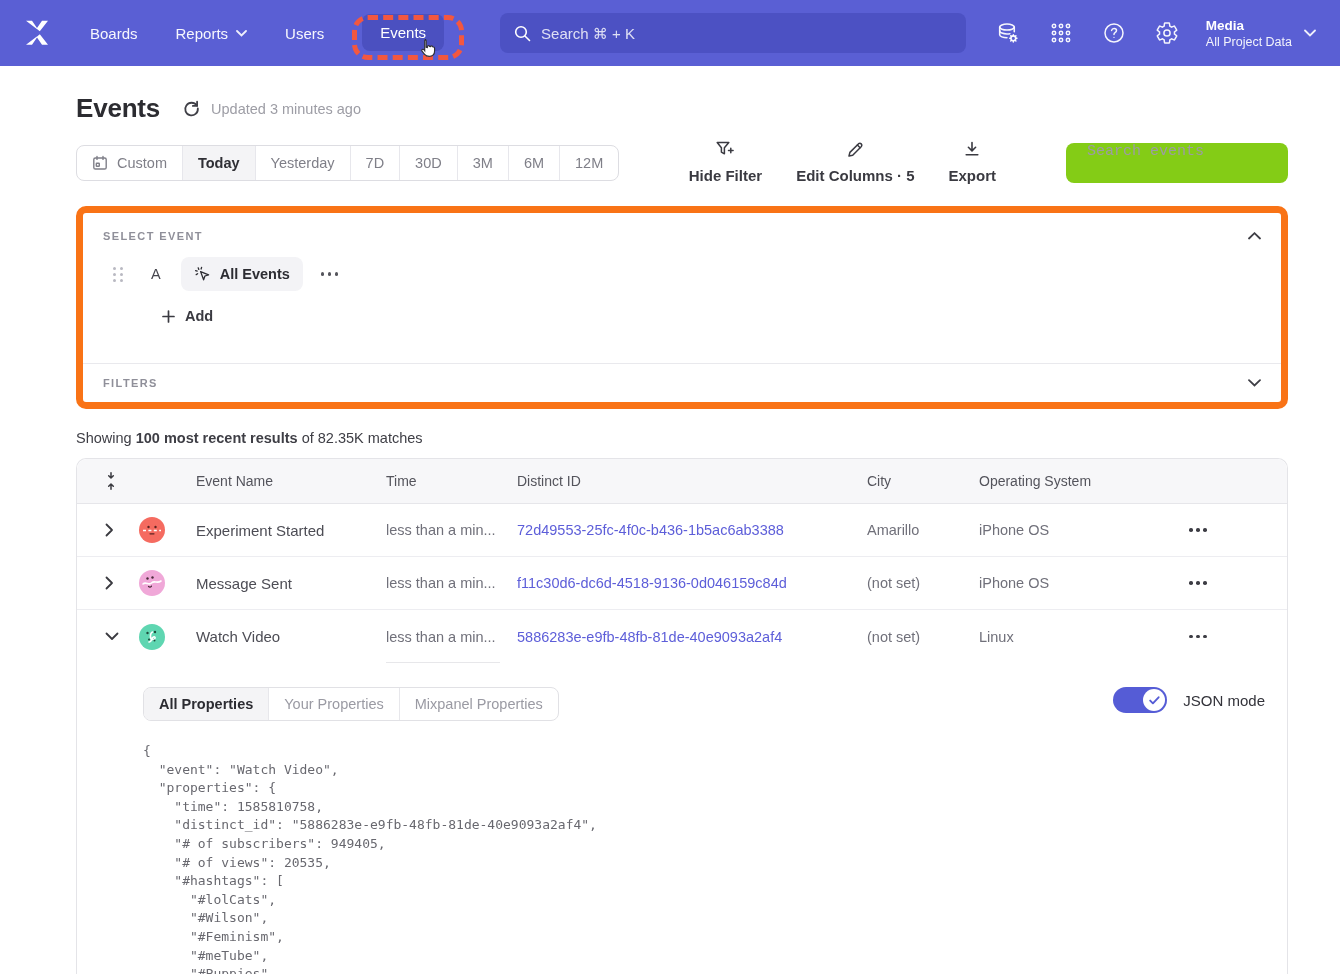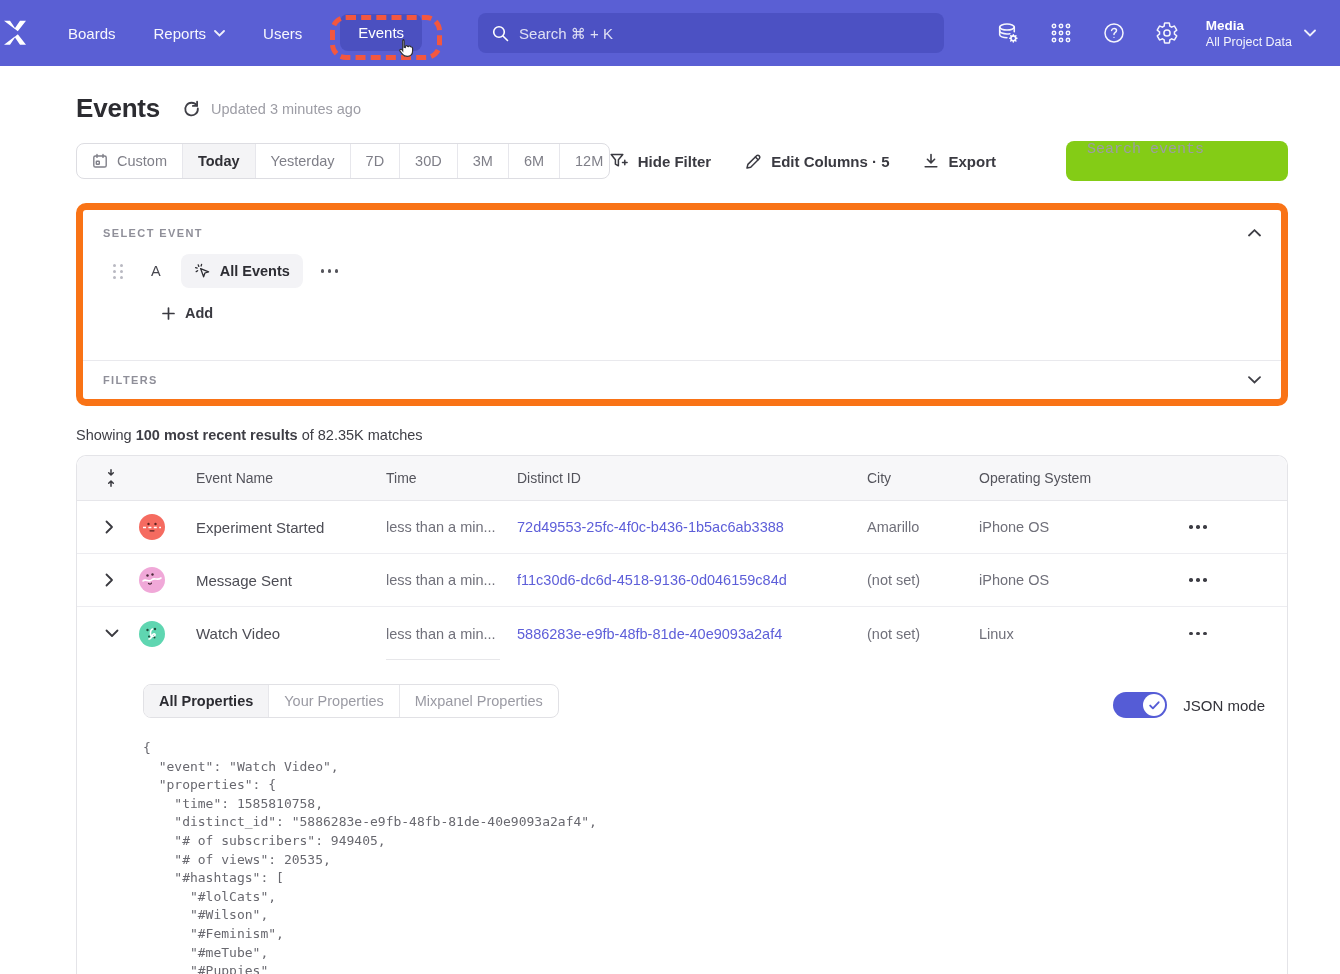--- a/index.html
+++ b/index.html
@@ -3,21 +3,21 @@
 <meta charset="utf-8">
 <style>
   * { margin:0; padding:0; box-sizing:border-box; }
   html,body { width:1340px; height:974px; overflow:hidden; background:#fff;
     font-family:"Liberation Sans","DejaVu Sans",sans-serif; }
   svg { display:block; }
   input { font-family:inherit; outline:none; }
 
   
   .navbar { height:66px; background:#5A5FD4; display:flex; align-items:center;
-    position:relative; z-index:10; }
+    padding-left:22px; position:relative; z-index:10; }
   .logo { margin-right:38px; }
   .nav-items { display:flex; align-items:center; }
   .nav-item { color:rgba(255,255,255,.95); font-size:15px; font-weight:500;
     margin-right:38px; display:flex; align-items:center; gap:8px; cursor:pointer; }
   .nav-events-wrap { position:relative; margin-right:0; }
   .nav-events { background:#4B50C0; border-radius:8px; padding:10px 18px; color:#fff;
     font-size:15px; font-weight:500; cursor:pointer; }
   .annotation-box { position:absolute; left:-10px; right:-20px; top:-9px; bottom:-18px;
     border:5px dashed #F3573F; border-radius:16px; pointer-events:none; z-index:40; }
   .hand-cursor { position:absolute; right:8px; bottom:-17px; z-index:41; }
@@ -40,21 +40,21 @@
 
   .controls-row { margin-top:17px; display:flex; align-items:center; }
   .segmented { display:inline-flex; align-items:stretch; height:36px; border:1px solid #dddde2;
     border-radius:8px; overflow:hidden; background:#fff; }
   .seg { display:flex; align-items:center; gap:9px; padding:0 15px; font-size:14.5px;
     color:#7f7f88; border-left:1px solid #e7e7ec; cursor:pointer; white-space:nowrap; }
   .seg:first-child { border-left:0; }
   .seg.active { background:#f4f4f6; color:#2f2f35; font-weight:700; }
   .actions { margin-left:auto; display:flex; align-items:center; gap:34px; }
   .action { display:flex; align-items:center; gap:9px; font-size:15px; font-weight:600;
-    color:#3a3a41; cursor:pointer; white-space:nowrap; }
+    color:#3a3a41; cursor:pointer; white-space:nowrap;flex-direction:column; }
   .search-events { margin-left:36px; width:222px; height:40px; background:#84cc16;
     border-radius:8px; display:flex; align-items:flex-start; gap:9px; padding:0 12px;font-family:Liberation Mono, monospace; }
   .search-events input { flex:1; background:transparent; border:0; font-size:15px; color:#3a3a41; }
   .search-events input::placeholder { color:#9c9ca4; }
 
   
   .card { margin-top:22px; border:7px solid #f97316; border-radius:10px; background:#fff; }
   .sec1 { padding:17px 20px 20px; }
   .sec-head { display:flex; align-items:center; justify-content:space-between; }
   .sec-label { font-size:11px; font-weight:600; letter-spacing:1.4px; color:#8f8f99; }
@@ -92,21 +92,21 @@
   .cell-time { font-size:14.5px; color:#70707a; position:relative; height:100%;
     display:flex; align-items:center; }
   .trow.expanded .cell-time:after { content:""; position:absolute; left:0; bottom:0;
     width:114px; height:1px; background:#e7e7ea; }
   .cell-link { font-size:14.5px; color:#5D5ED9; text-decoration:none; cursor:pointer; }
   .cell-dim { font-size:14.5px; color:#70707a; }
   .row-dots { color:#3d3d44; margin-left:2px; }
 
   
   .detail { padding:24px 20px 0 66px; background:#fff; }
-  .tabs-row { display:flex; align-items:flex-end; }
+  .tabs-row { display:flex; align-items:flex-start; }
   .tabs { display:inline-flex; height:34px; border:1px solid #e1e1e5; border-radius:8px;
     overflow:hidden; background:#fff; }
   .tab { display:flex; align-items:center; padding:0 15px; font-size:14.5px; color:#9a9aa3;
     border-left:1px solid #e7e7eb; cursor:pointer; }
   .tab:first-child { border-left:0; }
   .tab.active { background:#f4f4f6; color:#2c2c32; font-weight:700; }
   .toggle-group { margin-left:auto; display:flex; align-items:center; gap:16px; padding-right:2px; }
   .toggle { width:54px; height:26px; border-radius:13px; background:#555CD6; position:relative; cursor:pointer; }
   .knob { position:absolute; top:2px; right:2px; width:22px; height:22px; border-radius:50%;
     background:#fff; display:flex; align-items:center; justify-content:center; }

